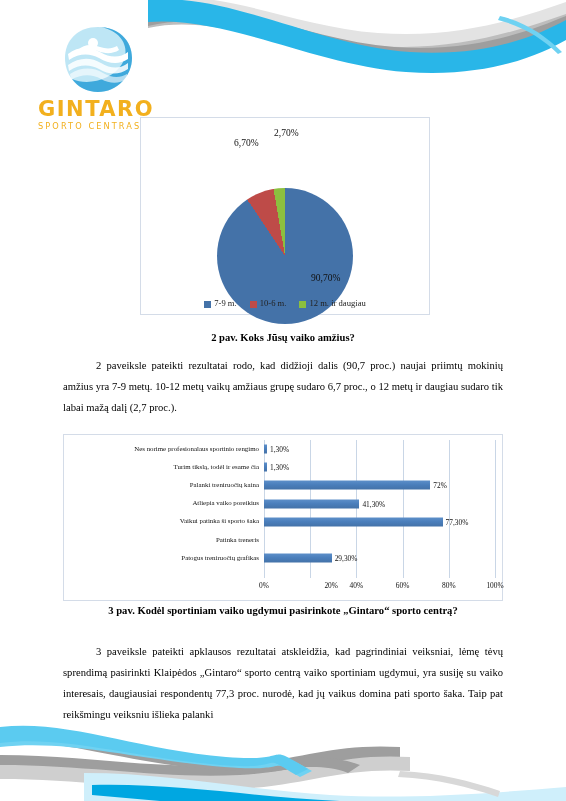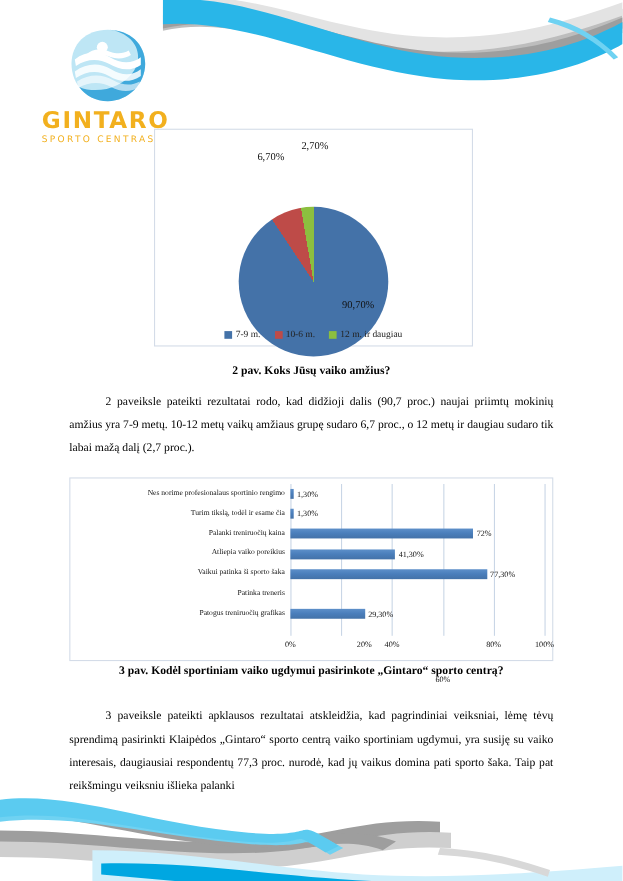--- a/index.html
+++ b/index.html
@@ -192,21 +192,21 @@
             <div class="bar-track">
               <div class="bar-fill" style="width: 29.3%;"></div>
               <div class="bar-val" style="left: calc(29.3% + 3px);">29,30%</div>
             </div>
           </div>
         </div>
       <div class="axis" id="bar-axis">
           <div class="axis-tick" style="left: 0%;">0%</div>
           <div class="axis-tick" style="left: 20%; margin-left: 21px;">20%</div>
           <div class="axis-tick" style="left: 40%;">40%</div>
-          <div class="axis-tick" style="left: 60%; margin-top: 32px;">60%</div>
+          <div class="axis-tick" style="left: 60%;">60%</div>
           <div class="axis-tick" style="left: 80%;">80%</div>
           <div class="axis-tick" style="left: 100%;">100%</div>
         </div>
     </div>
   </div>
 
   <div class="caption cap3">3 pav. Kodėl sportiniam vaiko ugdymui pasirinkote „Gintaro“ sporto centrą?</div>
   <div class="para para3">3 paveiksle pateikti apklausos rezultatai atskleidžia, kad pagrindiniai veiksniai, lėmę tėvų sprendimą pasirinkti Klaipėdos „Gintaro“ sporto centrą vaiko sportiniam ugdymui, yra susiję su vaiko interesais, daugiausiai respondentų 77,3 proc. nurodė, kad jų vaikus domina pati sporto šaka. Taip pat reikšmingu veiksniu išlieka palanki</div>
 
   <svg class="wave-bottom" viewBox="0 0 566 76" preserveAspectRatio="none">

